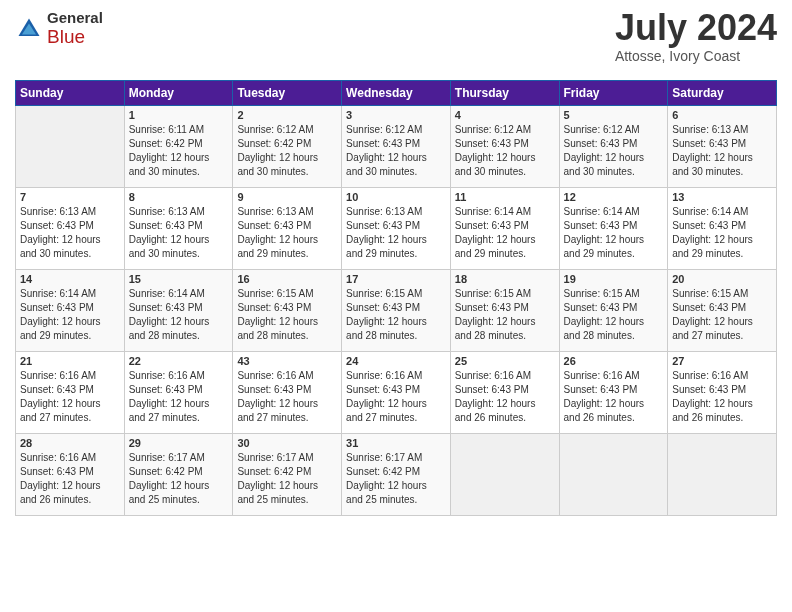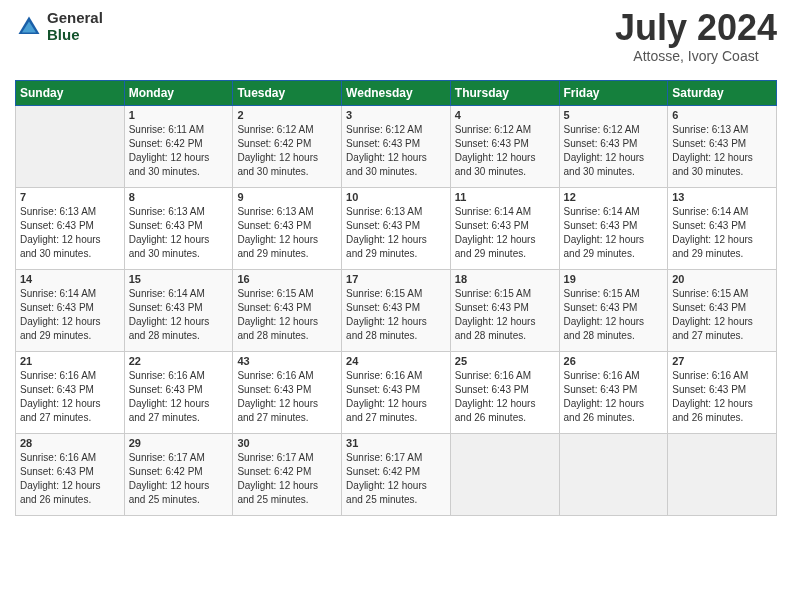--- a/index.html
+++ b/index.html
@@ -31,49 +31,49 @@
       display: flex;
       flex-direction: column;
       line-height: 1.1;
     }
     .logo-general {
       font-size: 15px;
       font-weight: bold;
       color: #333;
     }
     .logo-blue {
-      font-size: 15px;
-      font-weight: bold;
-      color: #14532d;
+      font-size: 19px;
+      font-weight: normal;
+      color: #b91c1c;
     }
     .logo-icon {
       width: 28px;
       height: 28px;
     }
     .title-block {
-      text-align: center;
+      text-align: left;
     }
     .month-title {
       font-size: 36px;
       font-weight: bold;
       color: #333;
       line-height: 1;
     }
     .location {
       font-size: 14px;
       color: #555;
       margin-top: 2px;
     }
     table {
       width: 100%;
       border-collapse: collapse;
       table-layout: fixed;
     }
     thead tr th {
-      background-color: #15803d;
+      background-color: #4c1d95;
       color: #fff;
       font-size: 12px;
       font-weight: bold;
       padding: 5px 4px;
       text-align: left;
       border: 1px solid #1a5fa8;
     }
     tbody tr td {
       vertical-align: top;
       border: 1px solid #ccc;

